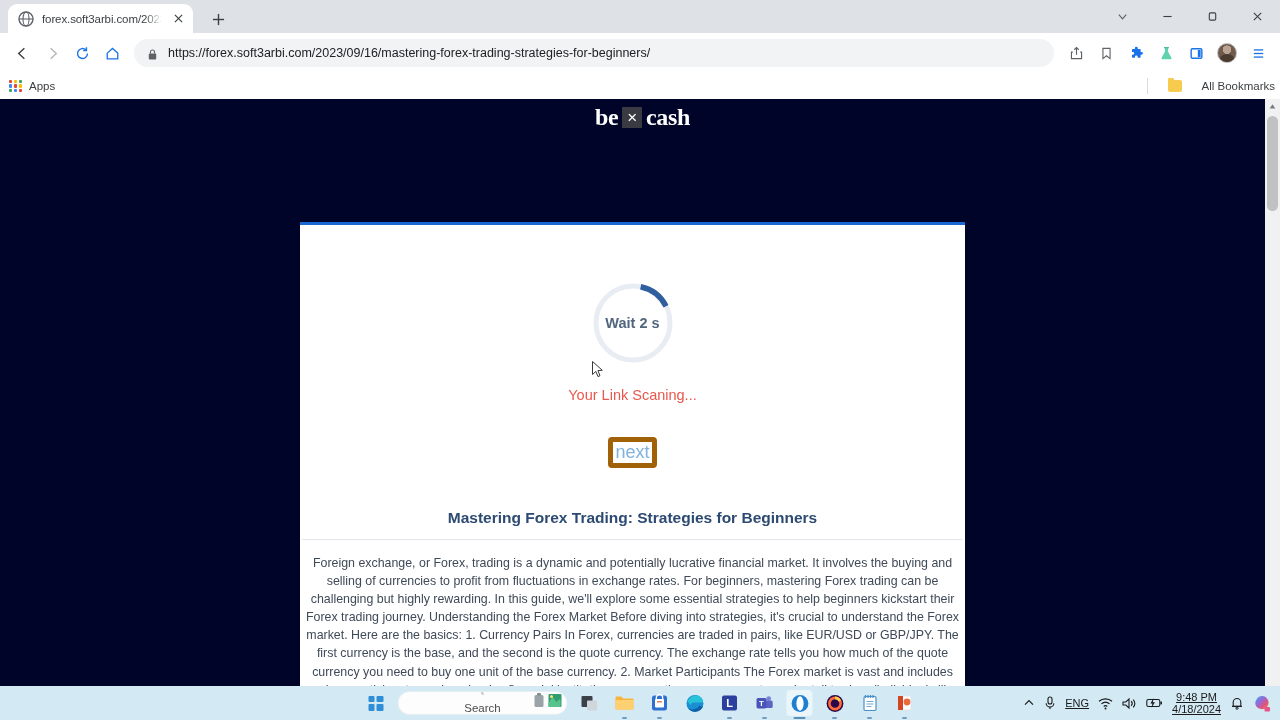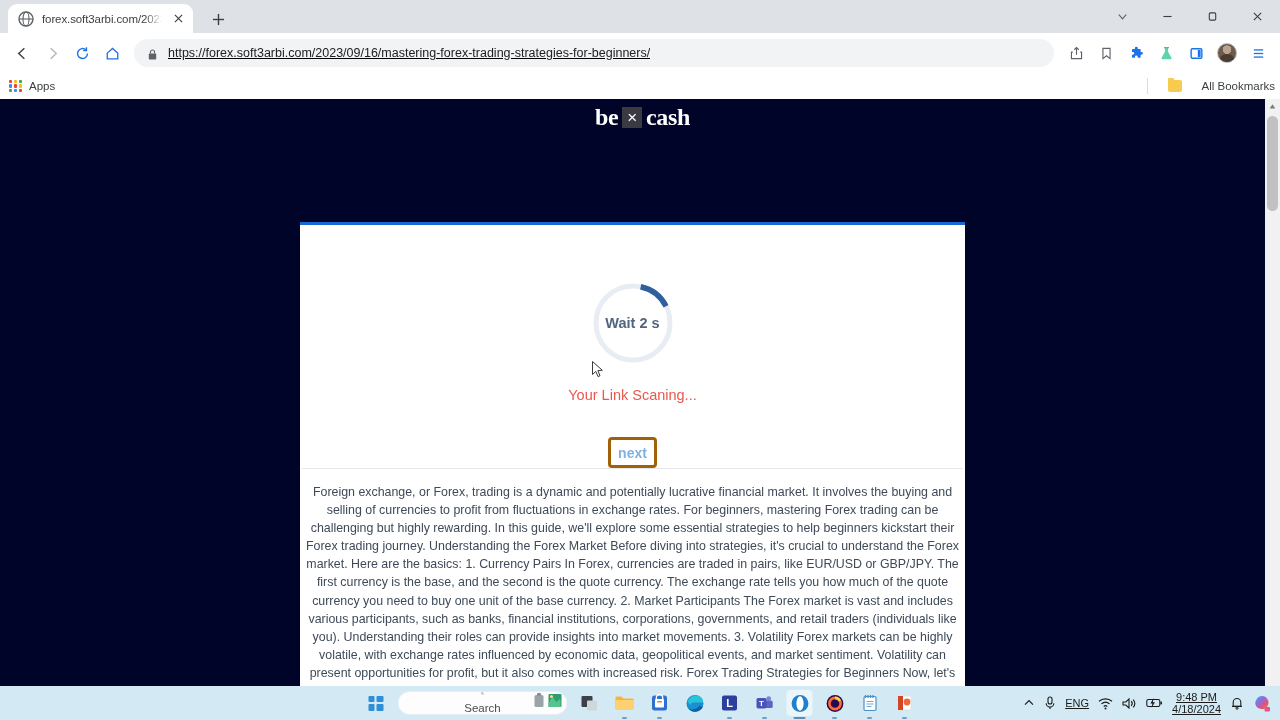--- a/index.html
+++ b/index.html
@@ -39,21 +39,21 @@
   .wc { width:45px; height:33px; display:flex; align-items:center; justify-content:center; }
   .wc svg { width:11px; height:11px; }
 
   
   .toolbar { height:40px; background:#fff; display:flex; align-items:center; padding:0 8px; gap:2px; }
   .navbtn { width:28px; height:28px; display:flex; align-items:center; justify-content:center; border-radius:50%; flex:0 0 28px; }
   .navbtn svg { width:15px; height:15px; }
   .navbtn.disabled { opacity:.38; }
   .omnibox {
     flex:1; height:28px; margin:0 6px 0 6px; background:#f1f3f4; border-radius:14px;
-    display:flex; align-items:center; padding:0 12px; gap:9px; min-width:0;text-decoration:underline;
+    display:flex; align-items:center; padding:0 12px; gap:9px; min-width:0;
   }
   .omnibox .lock { width:13px; height:13px; flex:0 0 13px; }
   .omnibox .url { font-size:12.5px; color:#202124; white-space:nowrap; overflow:hidden; }
   .tb-icons { display:flex; align-items:center; gap:2px; }
   .tb-ic { width:28px; height:28px; display:flex; align-items:center; justify-content:center; border-radius:50%; }
   .tb-ic svg { width:15px; height:15px; }
   .avatar {
     width:20px; height:20px; border-radius:50%; margin:0 5px;
     background:radial-gradient(circle at 50% 32%, #b9a392 0 28%, #6f5b4c 29% 100%);
     border:1px solid #bbb; overflow:hidden; position:relative;
@@ -89,24 +89,23 @@
 
   .ring { position:relative; width:82px; height:82px;font-weight:bold; }
   .ring svg { width:82px; height:82px; display:block; }
   .ring-label {
     position:absolute; inset:0; display:flex; align-items:center; justify-content:center;
     font-size:14.5px; color:#51657d;
   }
   .scan-text { margin-top:23px; font-size:14.5px; color:#e8584e; }
 
   .next-btn {
-    margin-top:34px; width:49px; height:31px; border:3px solid #a16207; border-radius:4px;
-    background:#fff; color:#7fb2e0; font-size:14px; display:flex; align-items:center; justify-content:center;
+    margin-top:34px; width:49px; height:31px; border:5px solid #a16207; border-radius:4px;
+    background:#fff; color:#7fb2e0; font-size:18px; display:flex; align-items:center; justify-content:center;
     font-family:"Liberation Sans", sans-serif;
-    font-weight:bold;
   }
 
   .article-title {
     margin-top:41px; text-align:center; font-size:15.5px; font-weight:bold;
     color:#2c4a72; padding-bottom:12px;
   }
   .divider { height:1px; background:#e3e6ea; margin:0 2px; }
   .article-body {
     padding:14px 6px 0 6px; font-size:12.4px; line-height:18.1px;
     color:#3f4a58; text-align:center; text-indent:0;
@@ -317,20 +316,21 @@
               <svg viewBox="0 0 82 82">
                 <circle cx="41" cy="41" r="37" fill="none" stroke="#e8edf3" stroke-width="5"></circle>
                 <circle cx="41" cy="41" r="37" fill="none" stroke="#2f5f9e" stroke-width="5.5" stroke-linecap="butt" stroke-dasharray="33 400" transform="rotate(-78 41 41)"></circle>
               </svg>
               <div class="ring-label">Wait 2 s</div>
             </div>
             <div class="scan-text">Your Link Scaning...</div>
             <div class="next-btn">next</div>
           </div>
 
+          <div class="article-title">Mastering Forex Trading: Strategies for Beginners</div>
           <div class="divider"></div>
           <div class="article-body"><span>Foreign exchange, or Forex, trading is a dynamic and potentially lucrative financial market. It involves the buying and selling of currencies to profit from fluctuations in exchange rates. For beginners, mastering Forex trading can be challenging but highly rewarding. In this guide, we'll explore some essential strategies to help beginners kickstart their Forex trading journey. Understanding the Forex Market Before diving into strategies, it's crucial to understand the Forex market. Here are the basics: 1. Currency Pairs In Forex, currencies are traded in pairs, like EUR/USD or GBP/JPY. The first currency is the base, and the second is the quote currency. The exchange rate tells you how much of the quote currency you need to buy one unit of the base currency. 2. Market Participants The Forex market is vast and includes various participants, such as banks, financial institutions, corporations, governments, and retail traders (individuals like you). Understanding their roles can provide insights into market movements. 3. Volatility Forex markets can be highly volatile, with exchange rates influenced by economic data, geopolitical events, and market sentiment. Volatility can present opportunities for profit, but it also comes with increased risk. Forex Trading Strategies for Beginners Now, let's explore some strategies suitable for beginners: 1. Learn the Basics Begin with a strong f</span></div>
         </div>
       </div>
 
       <div class="scrollbar">
         <div class="sb-arrow">
           <svg viewBox="0 0 8 8">
               <polygon points="4,1.5 7.2,6.3 0.8,6.3" fill="#7b7b7b"></polygon>
             </svg>

